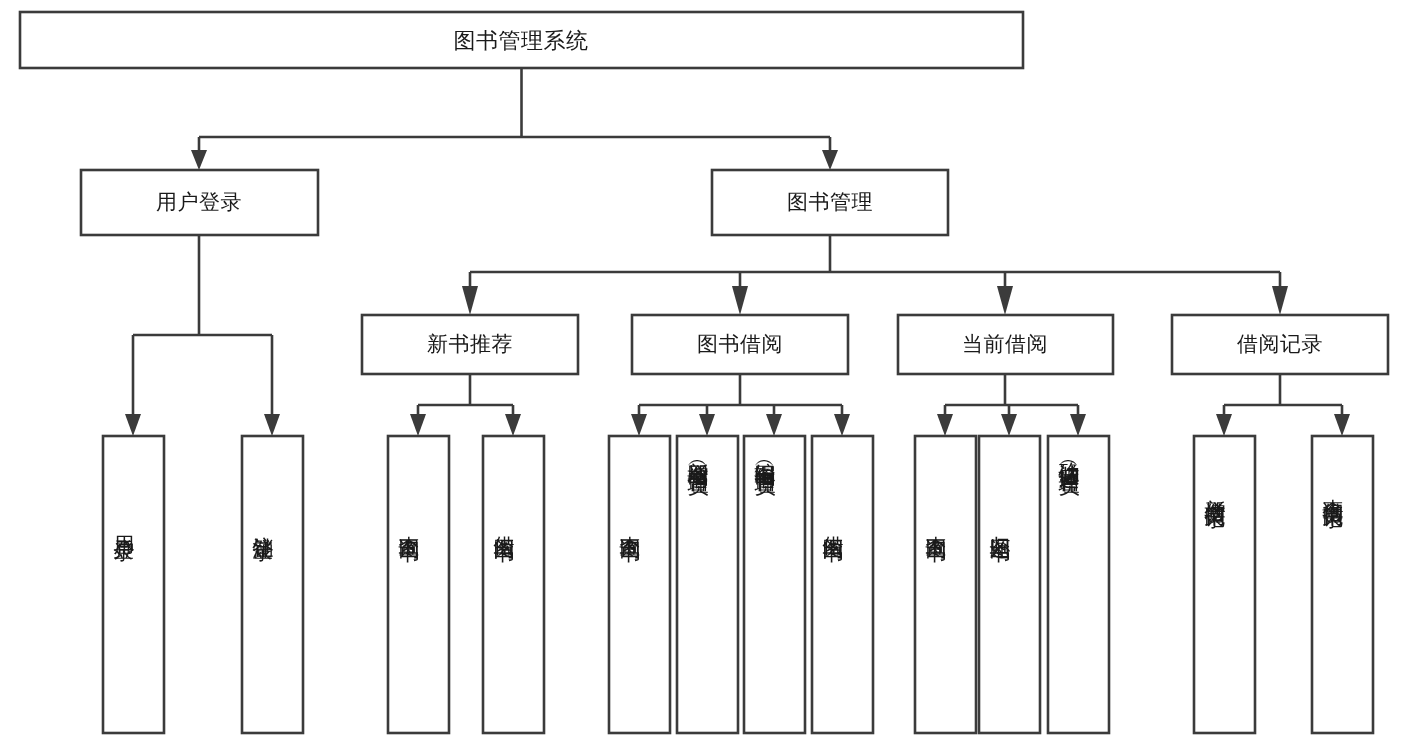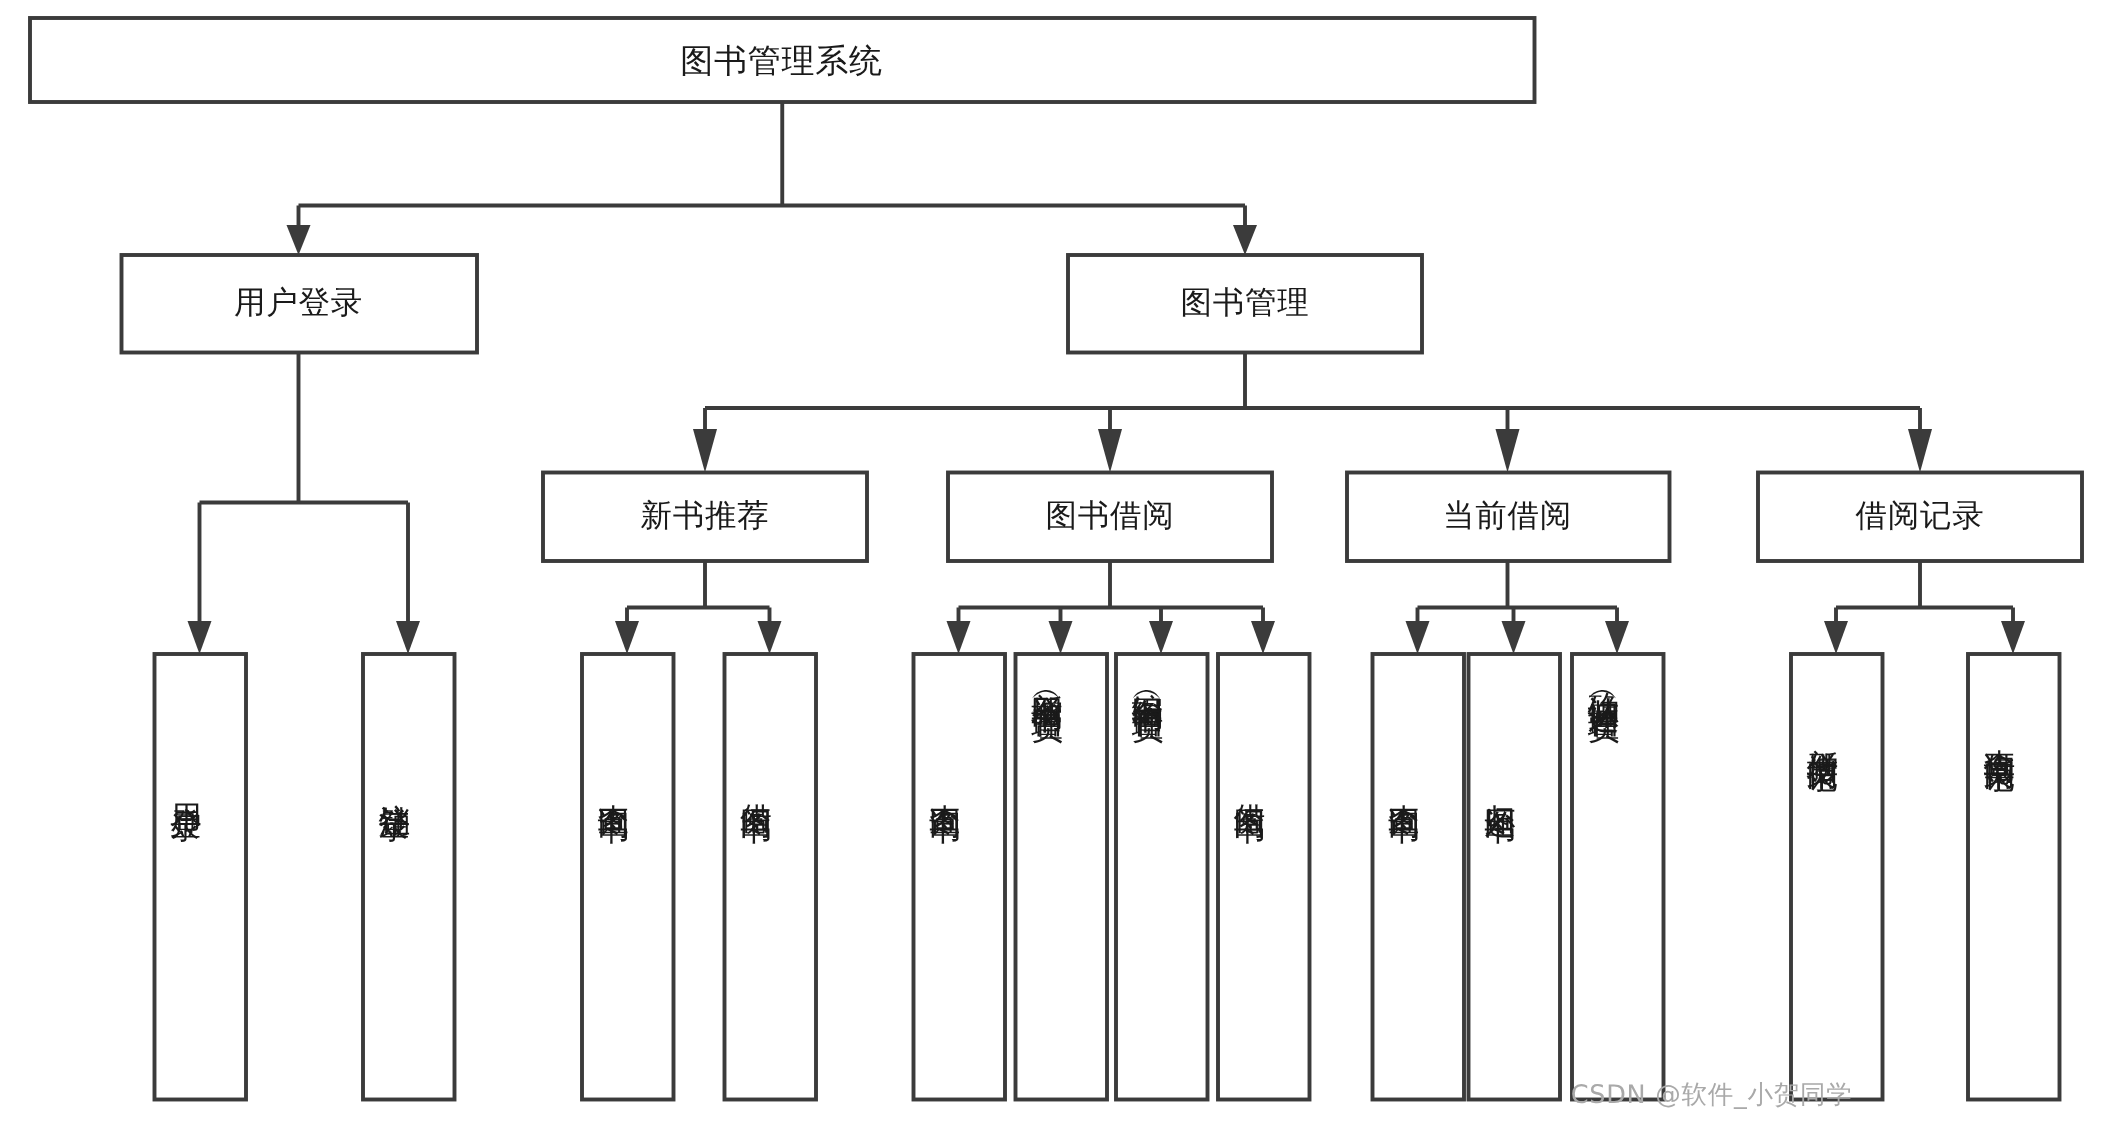--- a/index.html
+++ b/index.html
@@ -212,15 +212,14 @@
   <div class="leaf-label" style="left:754px; top:445px; height:285px;">编辑图书（管理员）</div>
   <div class="leaf-label" style="left:822px; top:519px; height:160px;">借阅图书</div>
 
   <div class="leaf-label" style="left:925px; top:519px; height:160px;">查询图书</div>
   <div class="leaf-label" style="left:989px; top:519px; height:160px;">归还图书</div>
   <div class="leaf-label" style="left:1058px; top:445px; height:285px;">确认归还（管理员）</div>
 
   <div class="leaf-label" style="left:1204px; top:482px; height:215px;">新增借阅记录</div>
   <div class="leaf-label" style="left:1322px; top:482px; height:215px;">查询借阅记录</div>
 
-  <div class="watermark">CSDN @软件_小贺同学</div>
 
 </div>
 
 </body></html>

